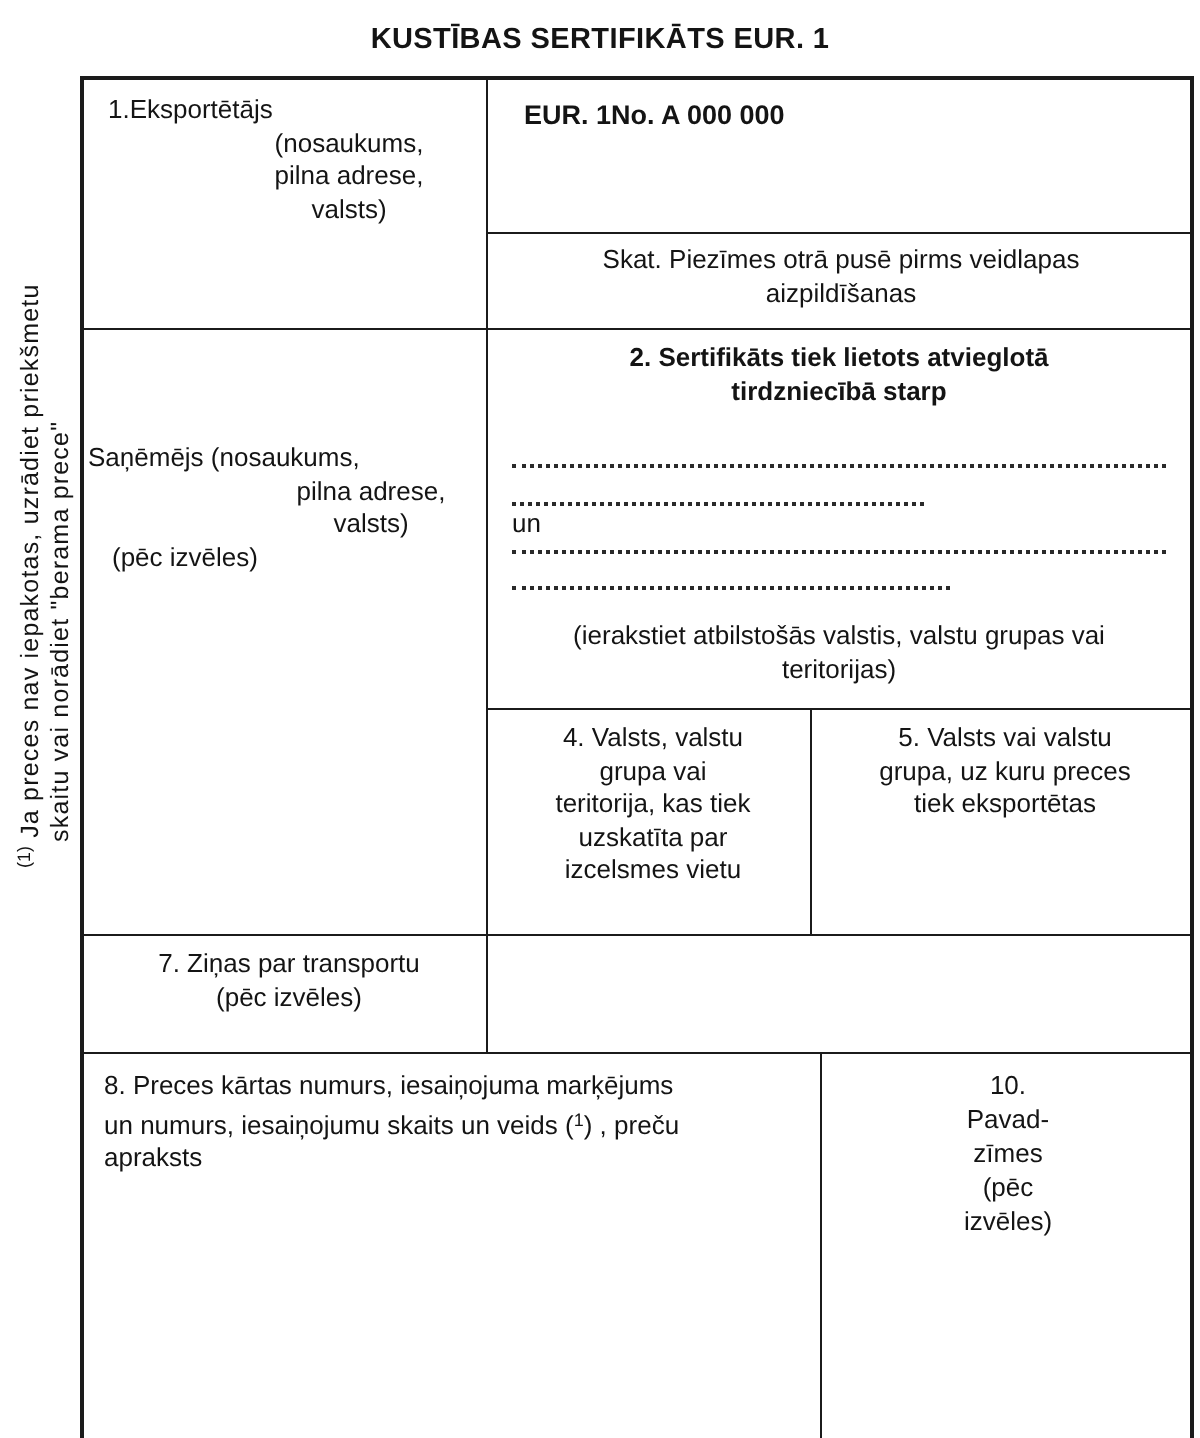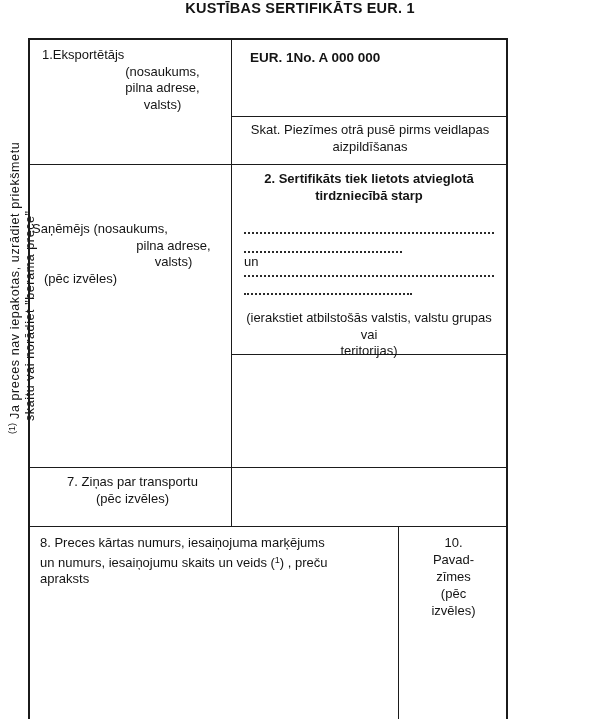--- a/index.html
+++ b/index.html
@@ -7,39 +7,39 @@
     width: 600px; height: 719px;
     background: #ffffff;
     font-family: "Liberation Sans", sans-serif;
     color: #141414;
     overflow: hidden;
   }
   .page { position: relative; width: 600px; height: 719px; }
   * { box-sizing: border-box; }
 
   .title {
-    position: absolute; top: 0; left: 0; width: 600px;
+    position: absolute; top: 12px; left: 0; width: 600px;
     text-align: center; font-weight: bold; font-size: 14.5px;
     letter-spacing: 0.2px;
   }
 
   
   .footnote {
     position: absolute; left: 5px; top: 434px;
     width: 402px; height: 30px;
     transform: rotate(-90deg); transform-origin: 0 0;
     font-size: 12.5px; line-height: 14.5px; letter-spacing: 0.6px;
     white-space: nowrap;
   }
   .footnote .fn-line2 { padding-left: 13px; }
   .sup { font-size: 9px; vertical-align: 4px; letter-spacing: 0; }
 
   .form-table {
-    position: absolute; left: 28px; top: 38px;
-    width: 480px; height: 681px;
+    position: absolute; left: 40px; top: 38px;
+    width: 557px; height: 681px;
     border: 2px solid #1b1b1b; border-bottom: none;
     font-size: 13px; line-height: 16.5px;
   }
   .row { display: flex; width: 100%; }
   .row-a { height: 125px; border-bottom: 1.5px solid #1b1b1b; }
   .row-b { height: 303px; border-bottom: 1.5px solid #1b1b1b; }
   .row-c { height: 59px;  border-bottom: 1.5px solid #1b1b1b; }
   .row-d { height: 192px; }
 
   .left-col { width: 202px; border-right: 1.5px solid #1b1b1b; }
@@ -137,20 +137,30 @@
           <div class="b2-title preline">2. Sertifikāts tiek lietots atvieglotā
 tirdzniecībā starp</div>
           <div class="dot dot-1"></div>
           <div class="dot dot-2"></div>
           <div class="conj">un</div>
           <div class="dot dot-3"></div>
           <div class="dot dot-4"></div>
           <div class="hint preline">(ierakstiet atbilstošās valstis, valstu grupas vai
 teritorijas)</div>
         </div>
+        <div class="row-45">
+          <div class="box4 preline">4. Valsts, valstu
+grupa vai
+teritorija, kas tiek
+uzskatīta par
+izcelsmes vietu</div>
+          <div class="box5 preline">5. Valsts vai valstu
+grupa, uz kuru preces
+tiek eksportētas</div>
+        </div>
       </div>
     </div>
 
     <div class="row row-c">
       <div class="left-col box6 preline">7. Ziņas par transportu
 (pēc izvēles)</div>
     </div>
 
     <div class="row row-d">
       <div class="box8"><span>8. Preces kārtas numurs, iesaiņojuma marķējums

